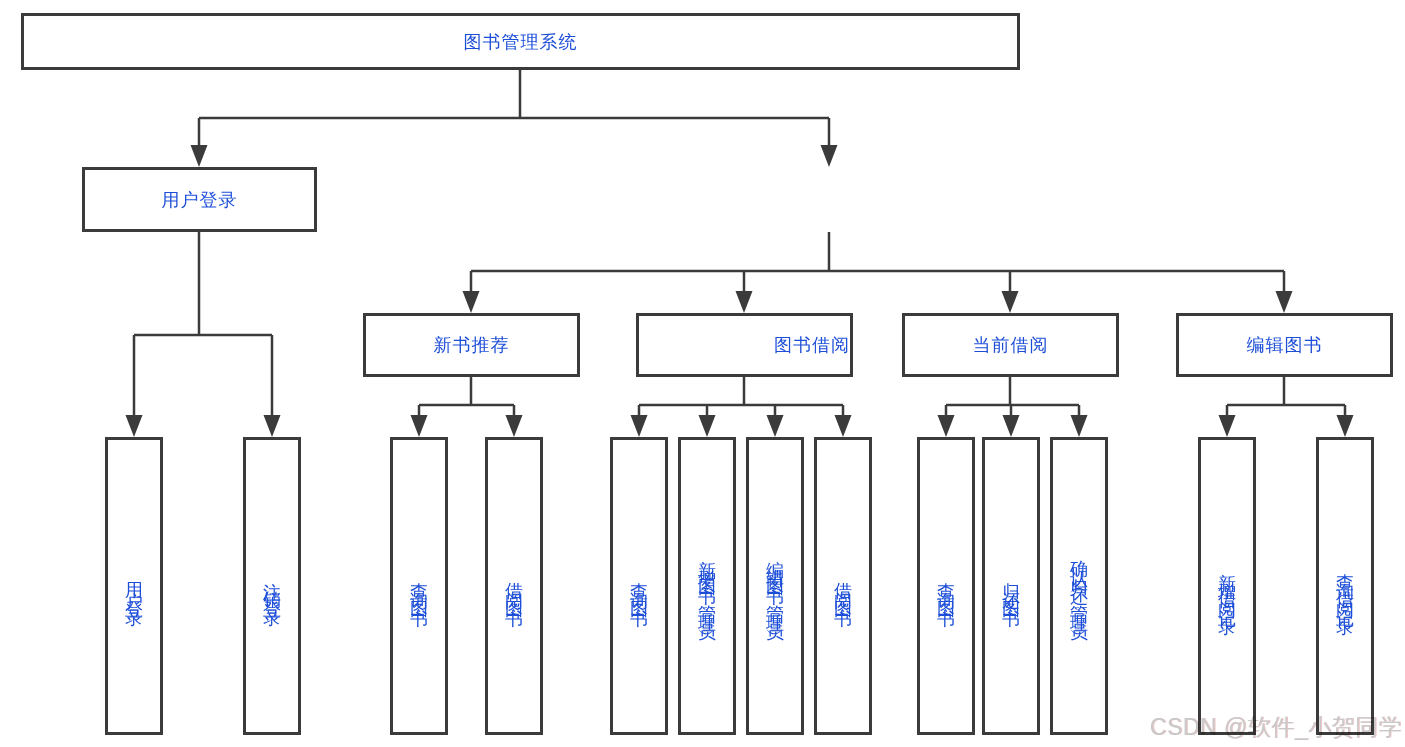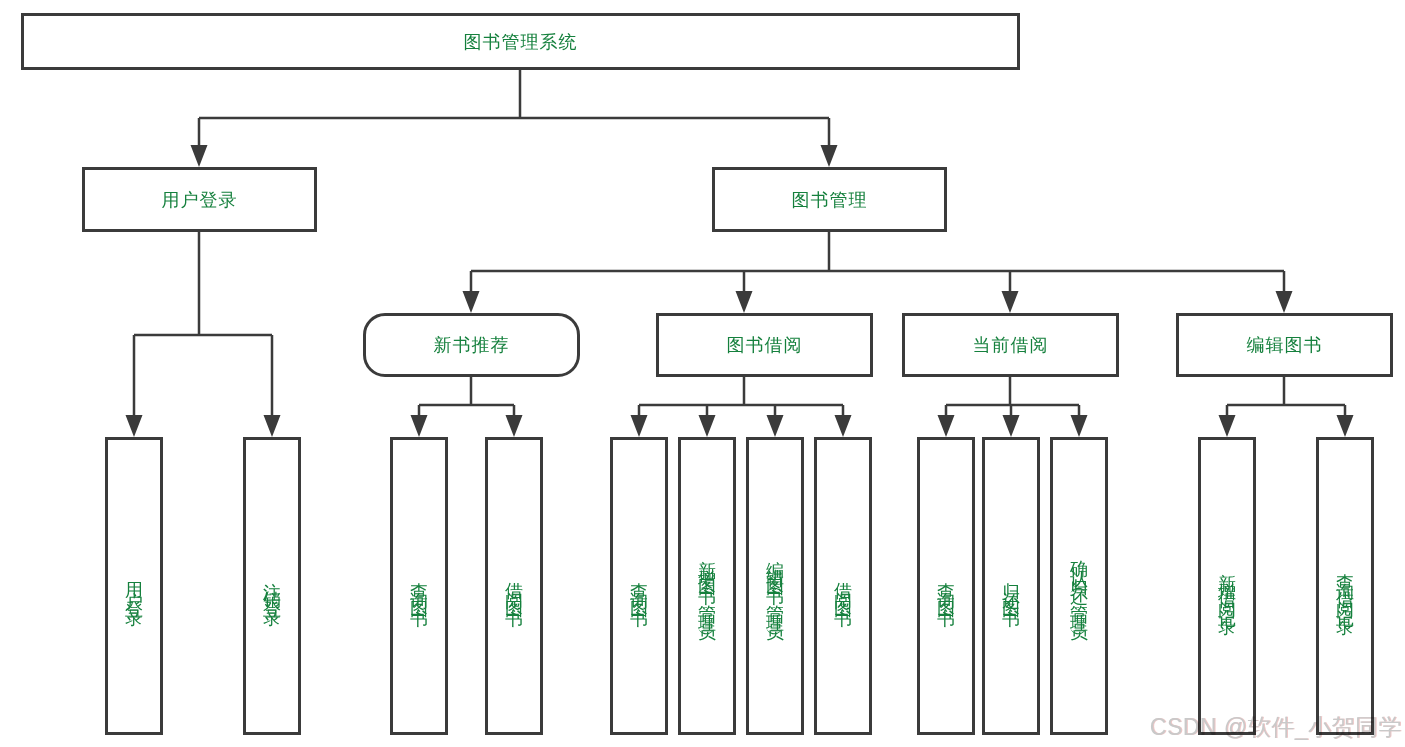--- a/index.html
+++ b/index.html
@@ -22,21 +22,21 @@
     z-index: 1;
   }
   .node {
     position: absolute;
     box-sizing: border-box;
     background: #ffffff;
     border: 3px solid #3b3b3b;
     display: flex;
     align-items: center;
     justify-content: center;
-    color: #15803d;
+    color: #1d4ed8;
     z-index: 2;
   }
   .hbox {
     font-size: 18px;
     letter-spacing: 1px;
   }
   .root-box  { left: 21px;  top: 13px;  width: 999px; height: 57px; }
   .l2-box    { top: 167px; width: 235px; height: 65px; }
   .l3-box    { top: 313px; width: 217px; height: 64px; }
   .leaf-box  { top: 437px; width: 58px;  height: 298px; }
@@ -95,28 +95,25 @@
              M1336.5 415 L1353.5 415 L1345 437 Z" fill="#3b3b3b"></path>
   </svg>
 
   <div class="node hbox root-box">
     <span>图书管理系统</span>
   </div>
 
   <div class="node hbox l2-box" style="left:82px;">
     <span>用户登录</span>
   </div>
-  <div class="node hbox l2-box" style="left:712px;">
-    <span>图书管理</span>
-  </div>
 
-  <div class="node hbox l3-box" style="left:363px;border-radius:22px;">
+  <div class="node hbox l3-box" style="left:363px;">
     <span>新书推荐</span>
   </div>
-  <div class="node hbox l3-box" style="left:656px;">
+  <div class="node hbox l3-box" style="left:636px;justify-content:flex-end;">
     <span>图书借阅</span>
   </div>
   <div class="node hbox l3-box" style="left:902px;">
     <span>当前借阅</span>
   </div>
   <div class="node hbox l3-box" style="left:1176px;">
     <span>编辑图书</span>
   </div>
 
   <div class="node leaf-box" style="left:105px;">

